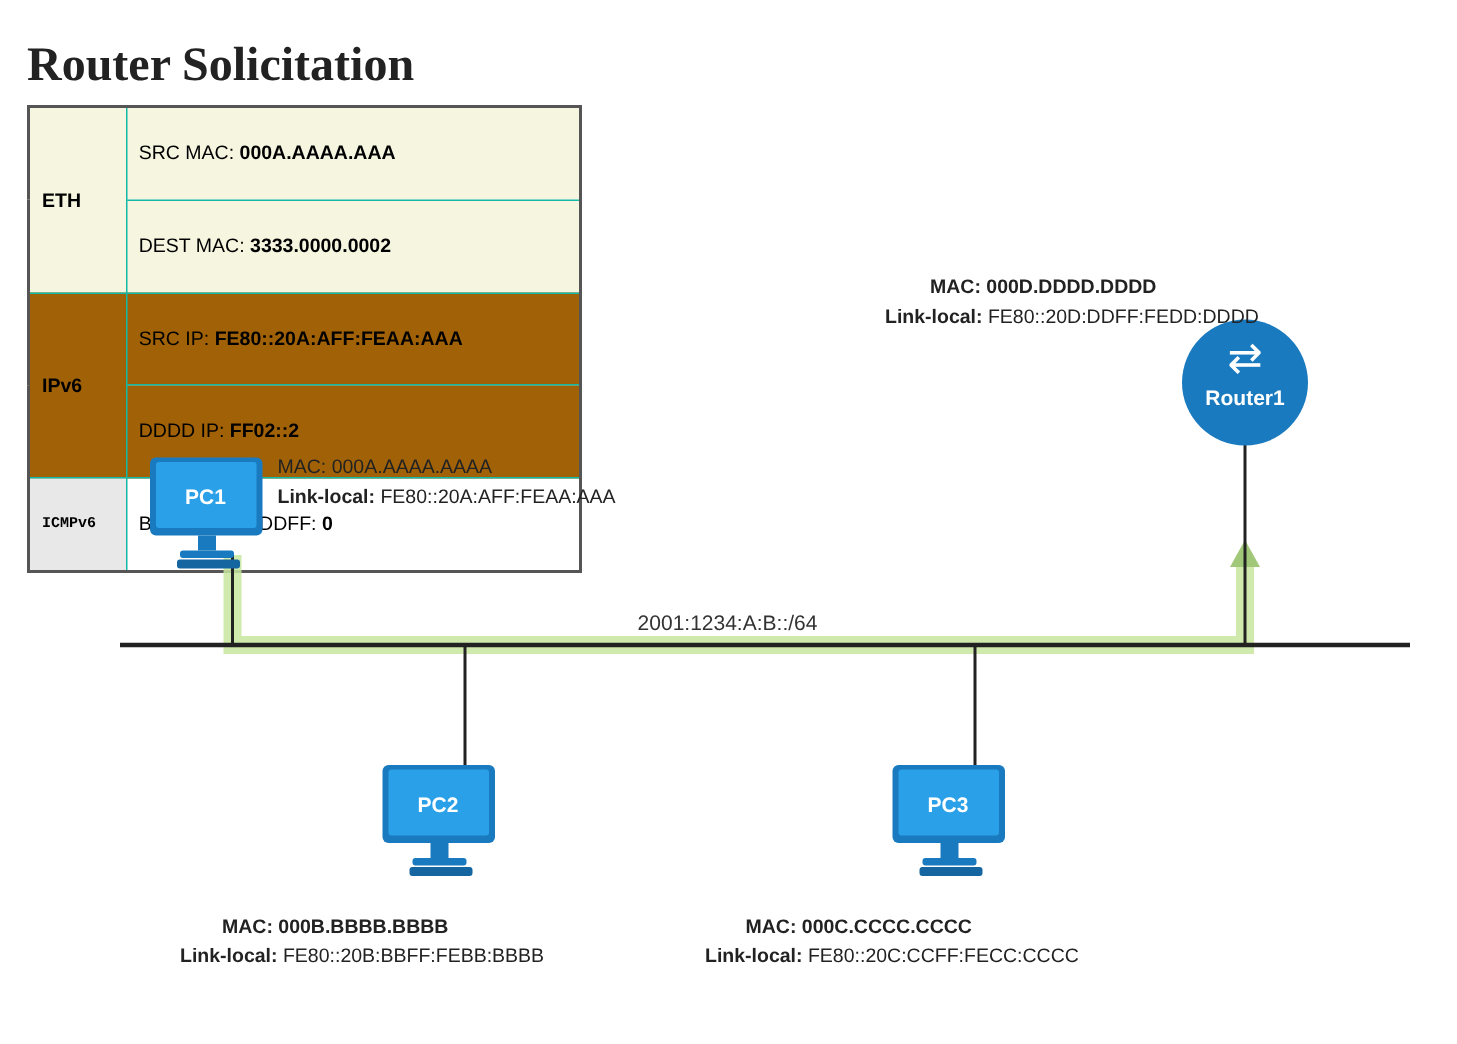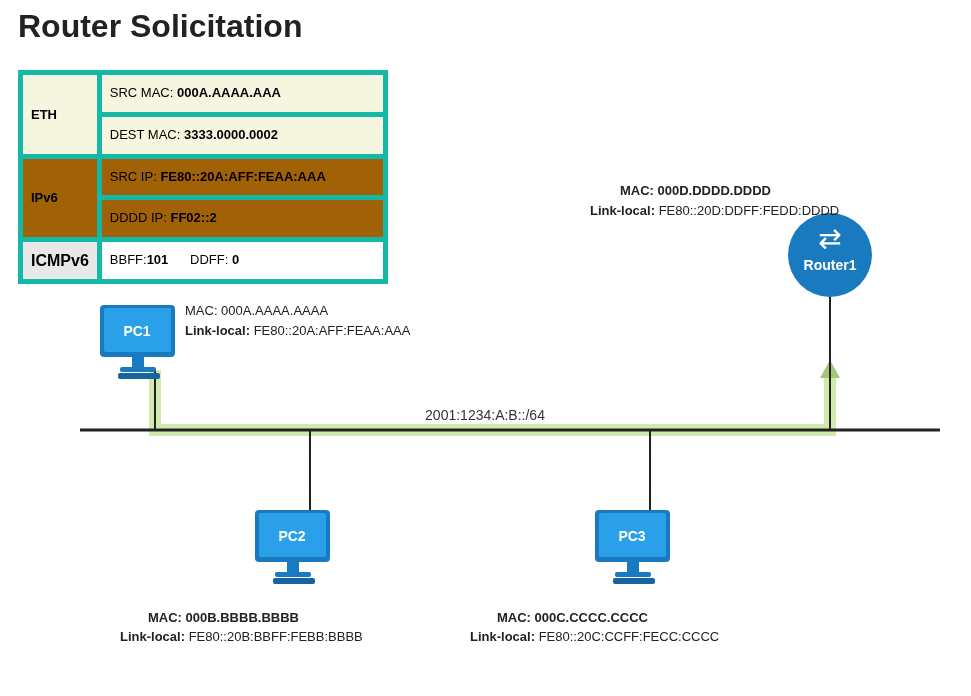--- a/index.html
+++ b/index.html
@@ -8,39 +8,40 @@
       height: 696px;
       background: #fff;
       font-family: Arial, sans-serif;
       position: relative;
       overflow: hidden;
     }
 
     
     .title {
       position: absolute;
-      top: 8px;
+      top: 24px;
       left: 18px;
       font-size: 32px;
       font-weight: bold;
       color: #222;
+      font-family: Liberation Serif, serif;
     }
 
     
     .packet-table {
       position: absolute;
       top: 70px;
       left: 18px;
       border-collapse: collapse;
       width: 370px;
       border: 2px solid #555;
     }
     .packet-table td {
-      border: 5px solid #14b8a6;
-      padding: 8px 8px;
+      border: 1px solid #14b8a6;
+      padding: 20px 8px;
       font-size: 13px;
       vertical-align: middle;
     }
     .layer-label {
       font-weight: bold;
       font-size: 14px;
       background: #e8e8e8;
       text-align: left;
       white-space: nowrap;
       width: 65px;
@@ -88,21 +89,21 @@
         <span>SRC IP:</span> <strong>FE80::20A:AFF:FEAA:AAA</strong>
       </td>
     </tr>
     <tr>
       <td class="field-cell ipv6-bg">
         <span>DDDD IP:</span> <strong>FF02::2</strong>
       </td>
     </tr>
 
     <tr>
-      <td class="layer-label" style="font-size:16px;">ICMPv6</td>
+      <td class="layer-label" style="font-size:10px;font-family:Liberation Mono, monospace;">ICMPv6</td>
       <td class="field-cell">
         <span>BBFF:</span><strong>101</strong>
         &nbsp;&nbsp;&nbsp;&nbsp;
         <span>DDFF:</span> <strong>0</strong>
       </td>
     </tr>
   </tbody>
 </table>
 
 <svg class="diagram" xmlns="http://www.w3.org/2000/svg">

